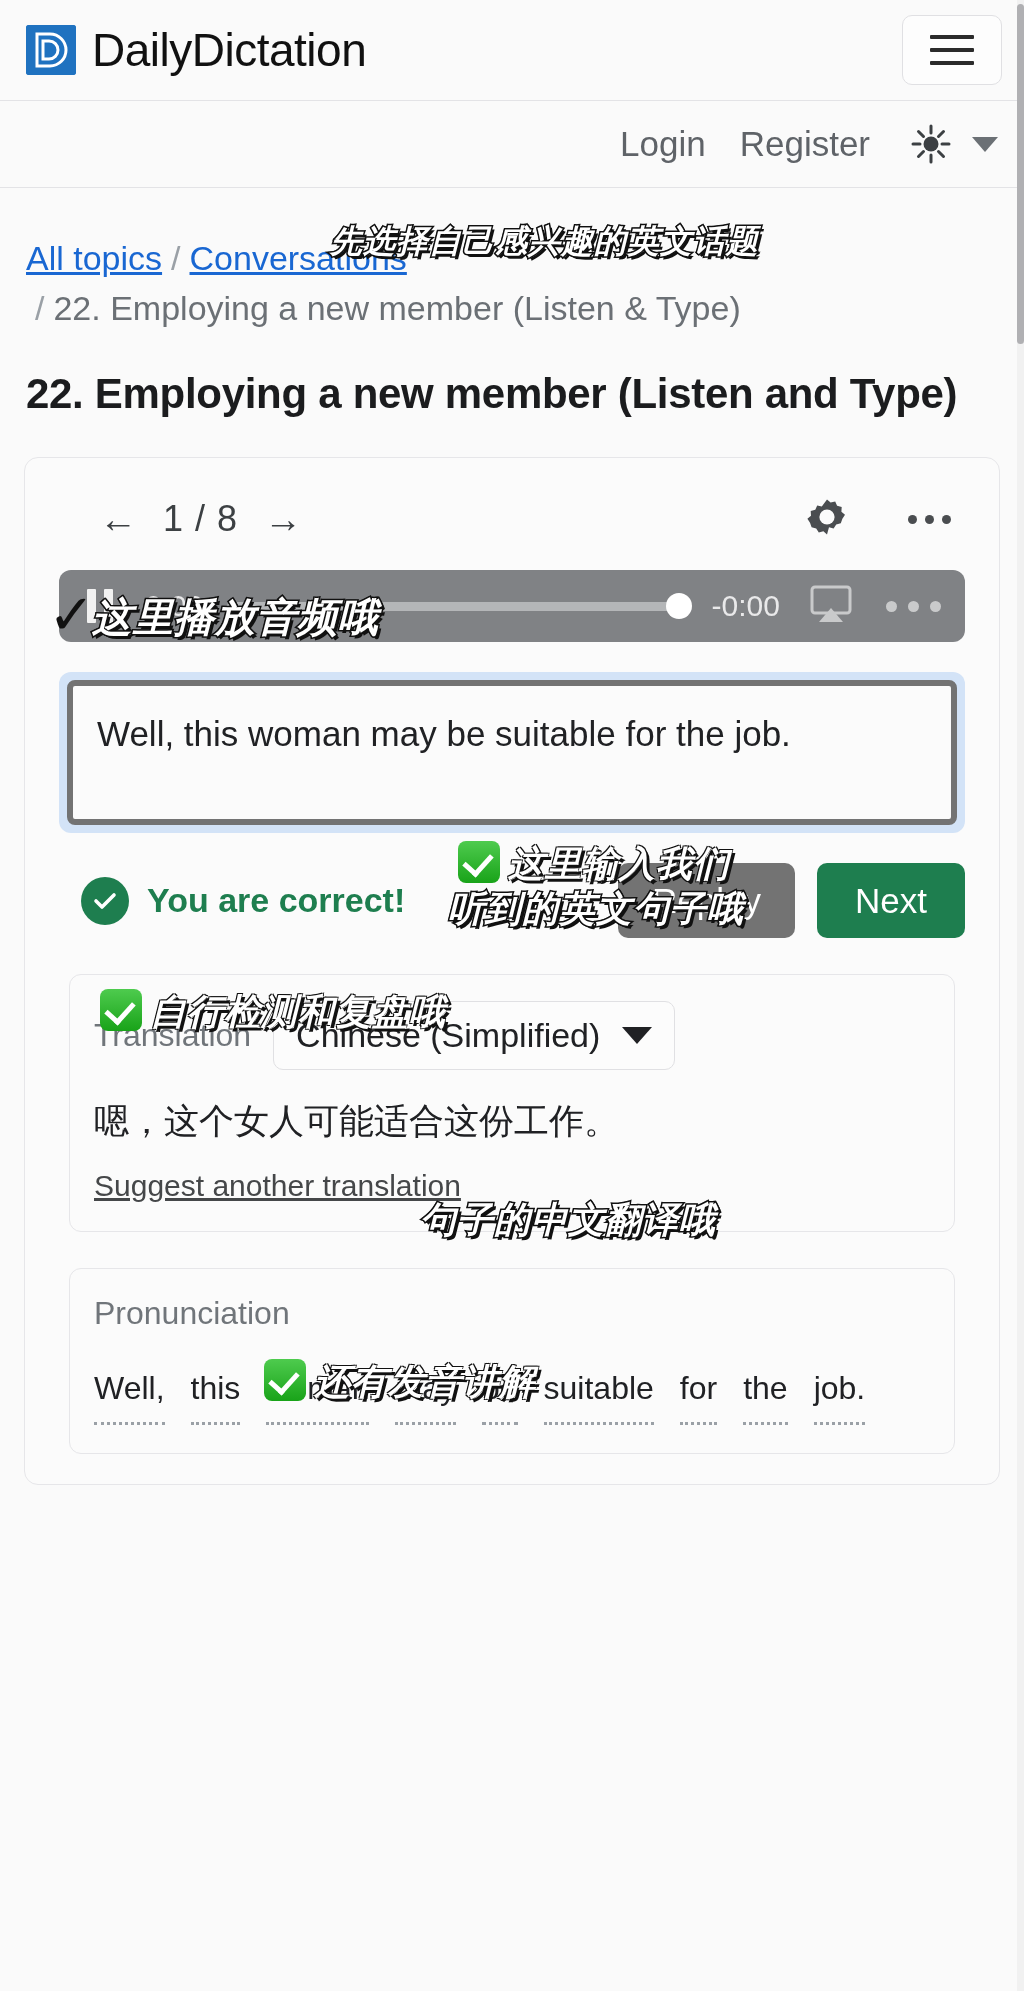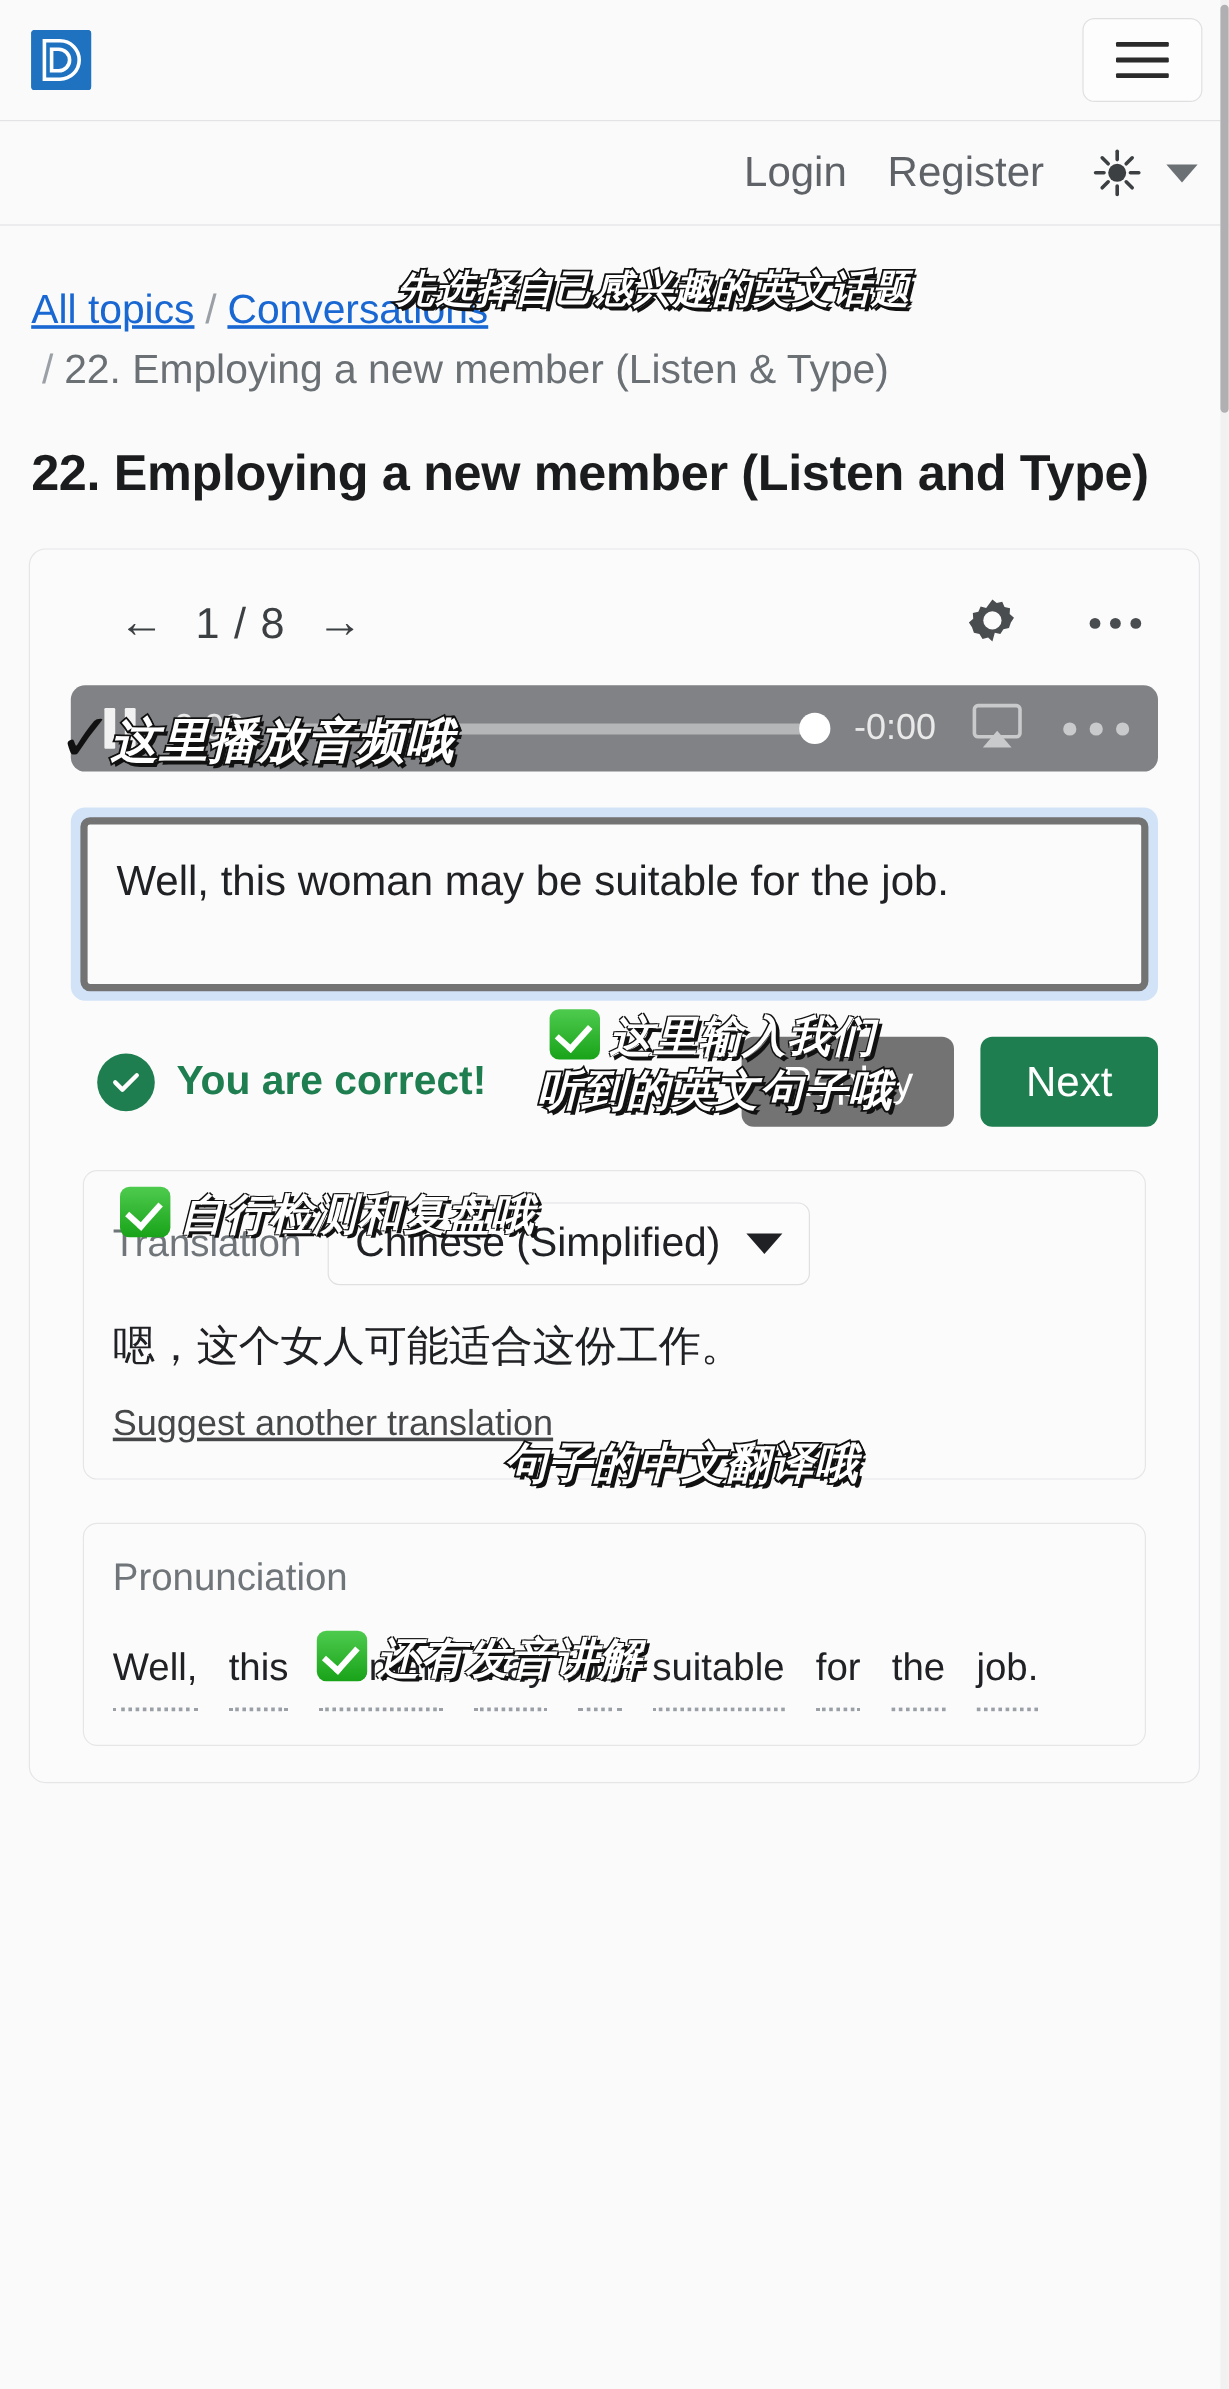--- a/index.html
+++ b/index.html
@@ -404,20 +404,21 @@
 
 <div class="navbar">
   <a class="brand">
     <span class="logo-mark">
       <svg width="50" height="50" viewBox="0 0 50 50">
         <rect x="0" y="0" width="50" height="50" rx="3" fill="#1f72c0"></rect>
         <path d="M11 9 H24 a16 16 0 0 1 0 32 H11 Z" fill="none" stroke="#ffffff" stroke-width="3"></path>
         <path d="M17 16 H23 a9 9 0 0 1 0 18 H17 Z" fill="none" stroke="#ffffff" stroke-width="3"></path>
       </svg>
     </span>
+    <span class="brand-name">DailyDictation</span>
   </a>
   <div class="menu-toggle">
     <span></span>
     <span></span>
     <span></span>
   </div>
 </div>
 
 <div class="subnav">
   <a>Login</a>

